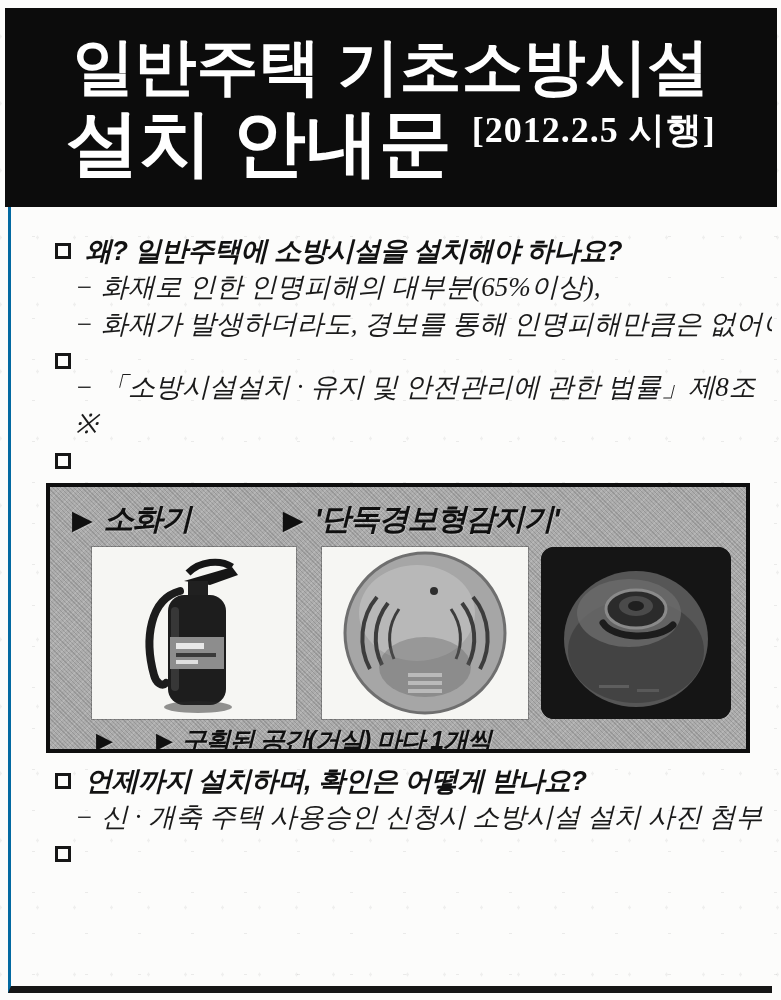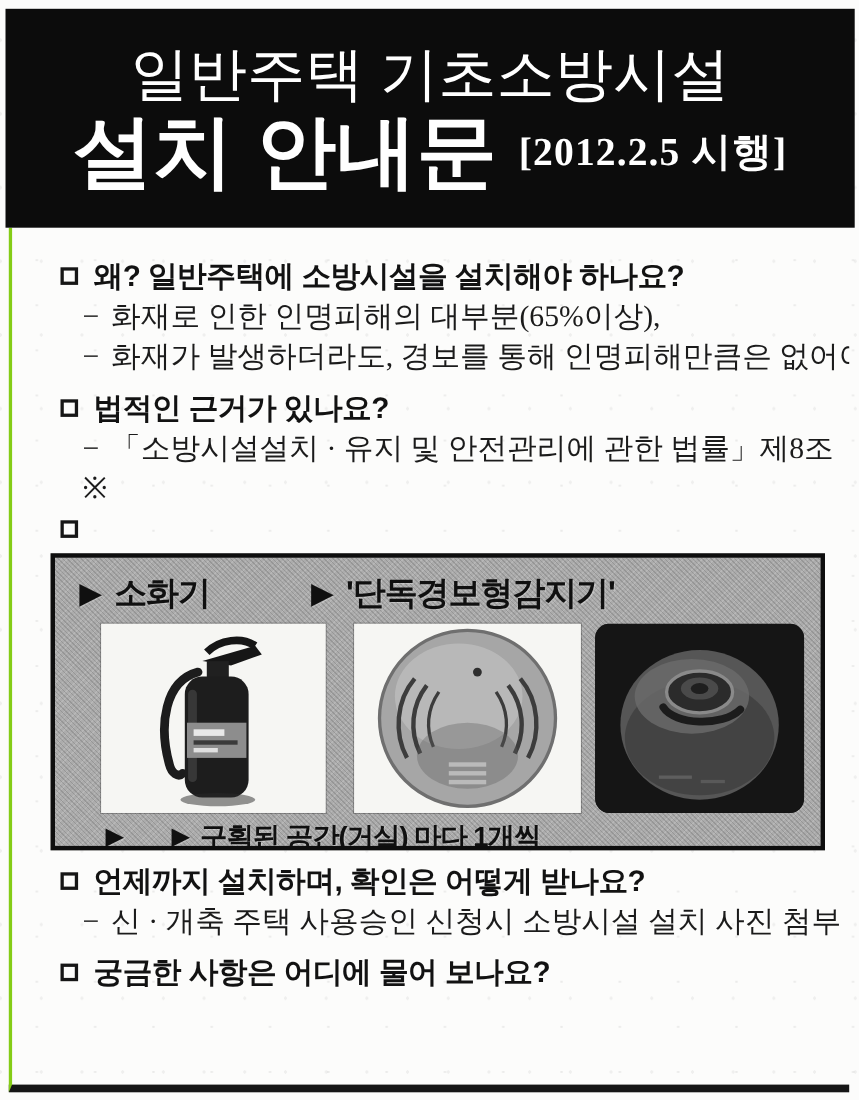--- a/index.html
+++ b/index.html
@@ -20,37 +20,37 @@
   }
 
   
   .masthead{
     position:absolute; left:5px; top:8px; width:772px; height:199px;
     background:#0c0c0c; color:#ffffff;
     display:flex; flex-direction:column; justify-content:center; align-items:center;
     z-index:2;
   }
   .masthead .t1{
-    font-size:53px; font-weight:400; letter-spacing:0px; line-height:1.0;
+    font-size:62px; font-weight:700; letter-spacing:0px; line-height:1.0;
     white-space:nowrap;
   }
   .masthead .t2{
-    display:flex; align-items:center; margin-top:8px; white-space:nowrap;
+    display:flex; align-items:flex-start; margin-top:8px; white-space:nowrap;
   }
   .masthead .t2 .t2-main{ font-size:73px; font-weight:900; line-height:1.0; }
   .masthead .t2 .t2-date{
     font-family:"Liberation Serif", serif; font-weight:700;
     font-size:36px; margin-left:20px; letter-spacing:1px;
   }
 
   
   .content{
     position:absolute; left:8px; top:207px; width:764px; height:786px;
-    border-left:3px solid #84cc16; border-bottom:7px solid #161616;
-    padding:16px 6px 0 44px; z-index:1; overflow:hidden;
+    border-left:3px solid #0369a1; border-bottom:7px solid #161616;
+    padding:16px 6px 0 44px; z-index:1; overflow:hidden;font-style:italic;
   }
 
   .sec { margin-top:10px; }
   .sec .h{
     display:flex; align-items:center; margin-top:6px;
     font-size:27px; font-weight:800; letter-spacing:-0.5px; color:#121212;
     white-space:nowrap;
   }
   .sq{
     display:inline-block; width:16px; height:16px; flex:none;
@@ -125,21 +125,20 @@
       </div>
       <div class="ln">
         <span class="mk">−</span>
         <span>화재가 발생하더라도, 경보를 통해 인명피해만큼은 없어야...</span>
       </div>
     </section>
 
     <section class="sec">
       <div class="h">
         <span class="sq"></span>
-        <span>법적인 근거가 있나요?</span>
       </div>
       <div class="ln">
         <span class="mk">−</span>
         <span>「소방시설설치 · 유지 및 안전관리에 관한 법률」제8조</span>
       </div>
       <div class="ln">
         <span class="mk">※</span>
       </div>
     </section>
 
@@ -247,19 +246,18 @@
       </div>
       <div class="ln">
         <span class="mk">−</span>
         <span>신 · 개축 주택 사용승인 신청시 소방시설 설치 사진 첨부</span>
       </div>
     </section>
 
     <section class="sec">
       <div class="h">
         <span class="sq"></span>
-        <span>궁금한 사항은 어디에 물어 보나요?</span>
       </div>
 
     </section>
 
   </main>
 </div>
 
 </body></html>

